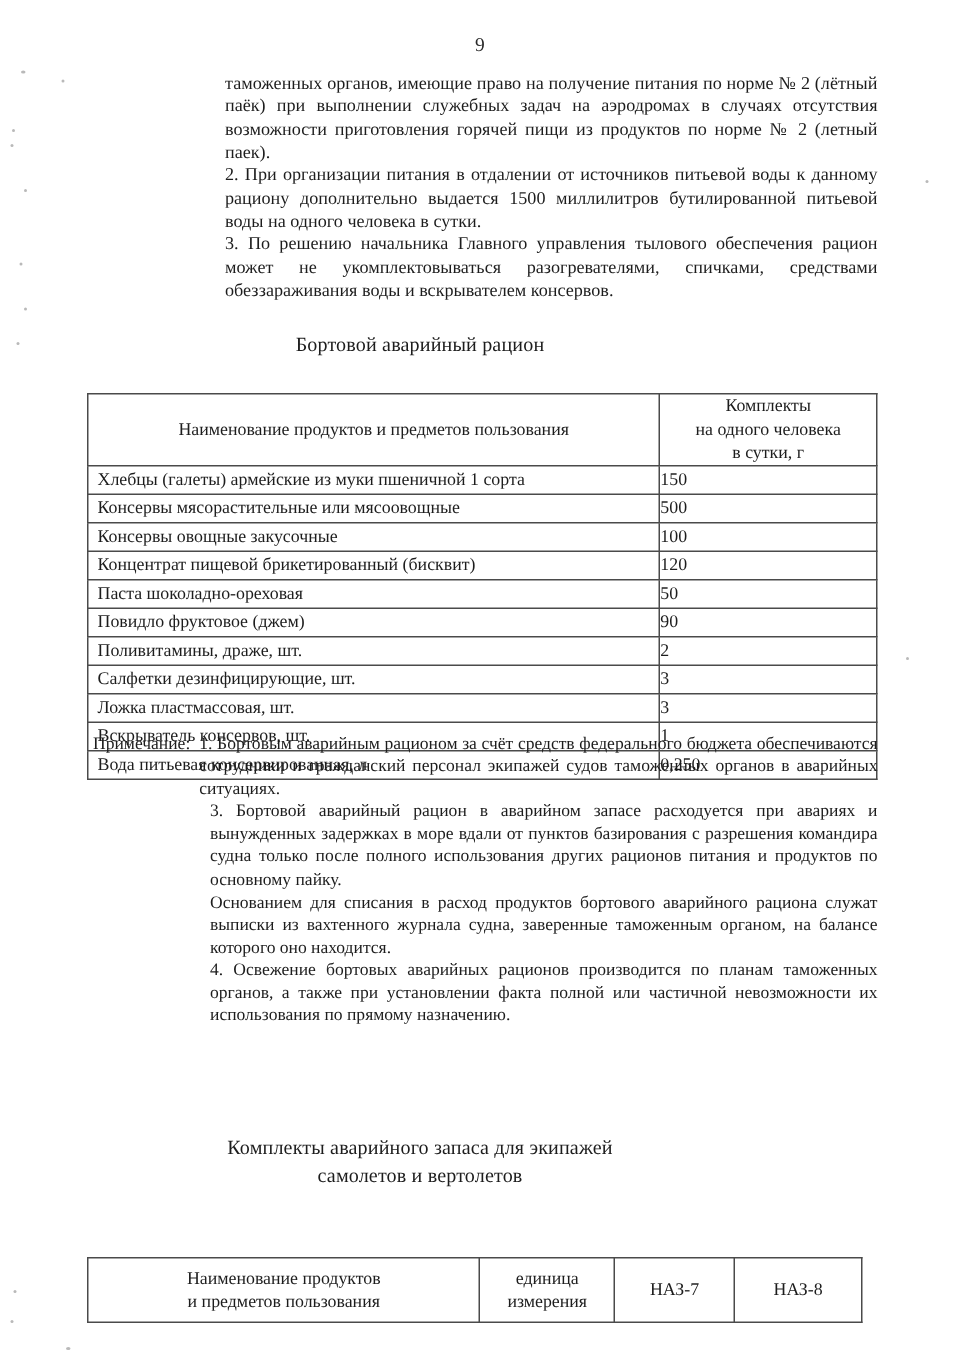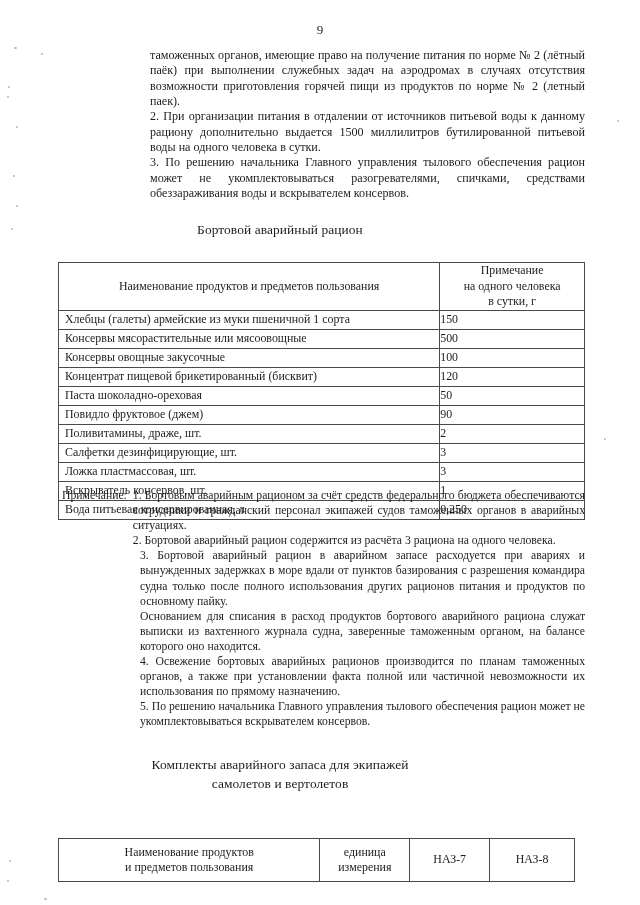--- a/index.html
+++ b/index.html
@@ -183,21 +183,21 @@
 
   <table class="doc-table" id="table-ration">
     <colgroup>
       <col class="col-name">
       <col class="col-qty">
     </colgroup>
     <tbody>
       <tr>
         <td class="head-name">Наименование продуктов и предметов пользования</td>
         <td class="head-qty">
-          <div>Примечание</div>
+          <div>Комплекты</div>
           <div>на одного человека</div>
           <div>в сутки, г</div>
         </td>
       </tr>
 
       <tr>
         <td class="name-cell">Хлебцы (галеты) армейские из муки пшеничной 1 сорта</td>
         <td class="qty-cell">150</td>
       </tr>
       <tr>
@@ -241,28 +241,26 @@
         <td class="qty-cell">0,250</td>
       </tr>
     </tbody>
   </table>
 
   <div id="notes-wrap">
     <div class="note-first-row">
       <div class="note-label">Примечание:</div>
       <div class="notes-body">
         <p>1. Бортовым аварийным рационом за счёт средств федерального бюджета обеспечиваются сотрудники и гражданский персонал экипажей судов таможенных органов в аварийных ситуациях.</p>
-        <p>2. Бортовой аварийный рацион содержится из расчёта 3 рациона на одного человека.</p>
       </div>
     </div>
     <div class="notes-tail">
       <p>3. Бортовой аварийный рацион в аварийном запасе расходуется при авариях и вынужденных задержках в море вдали от пунктов базирования с разрешения командира судна только после полного использования других рационов питания и продуктов по основному пайку.</p>
       <p>Основанием для списания в расход продуктов бортового аварийного рациона служат выписки из вахтенного журнала судна, заверенные таможенным органом, на балансе которого оно находится.</p>
       <p>4. Освежение бортовых аварийных рационов производится по планам таможенных органов, а также при установлении факта полной или частичной невозможности их использования по прямому назначению.</p>
-      <p>5. По решению начальника Главного управления тылового обеспечения рацион может не укомплектовываться вскрывателем консервов.</p>
     </div>
   </div>
 
   <div class="section-title" id="title-kits">
     <div>Комплекты аварийного запаса для экипажей</div>
     <div>самолетов и вертолетов</div>
   </div>
 
   <table class="doc-table" id="table-kits">
     <colgroup>

